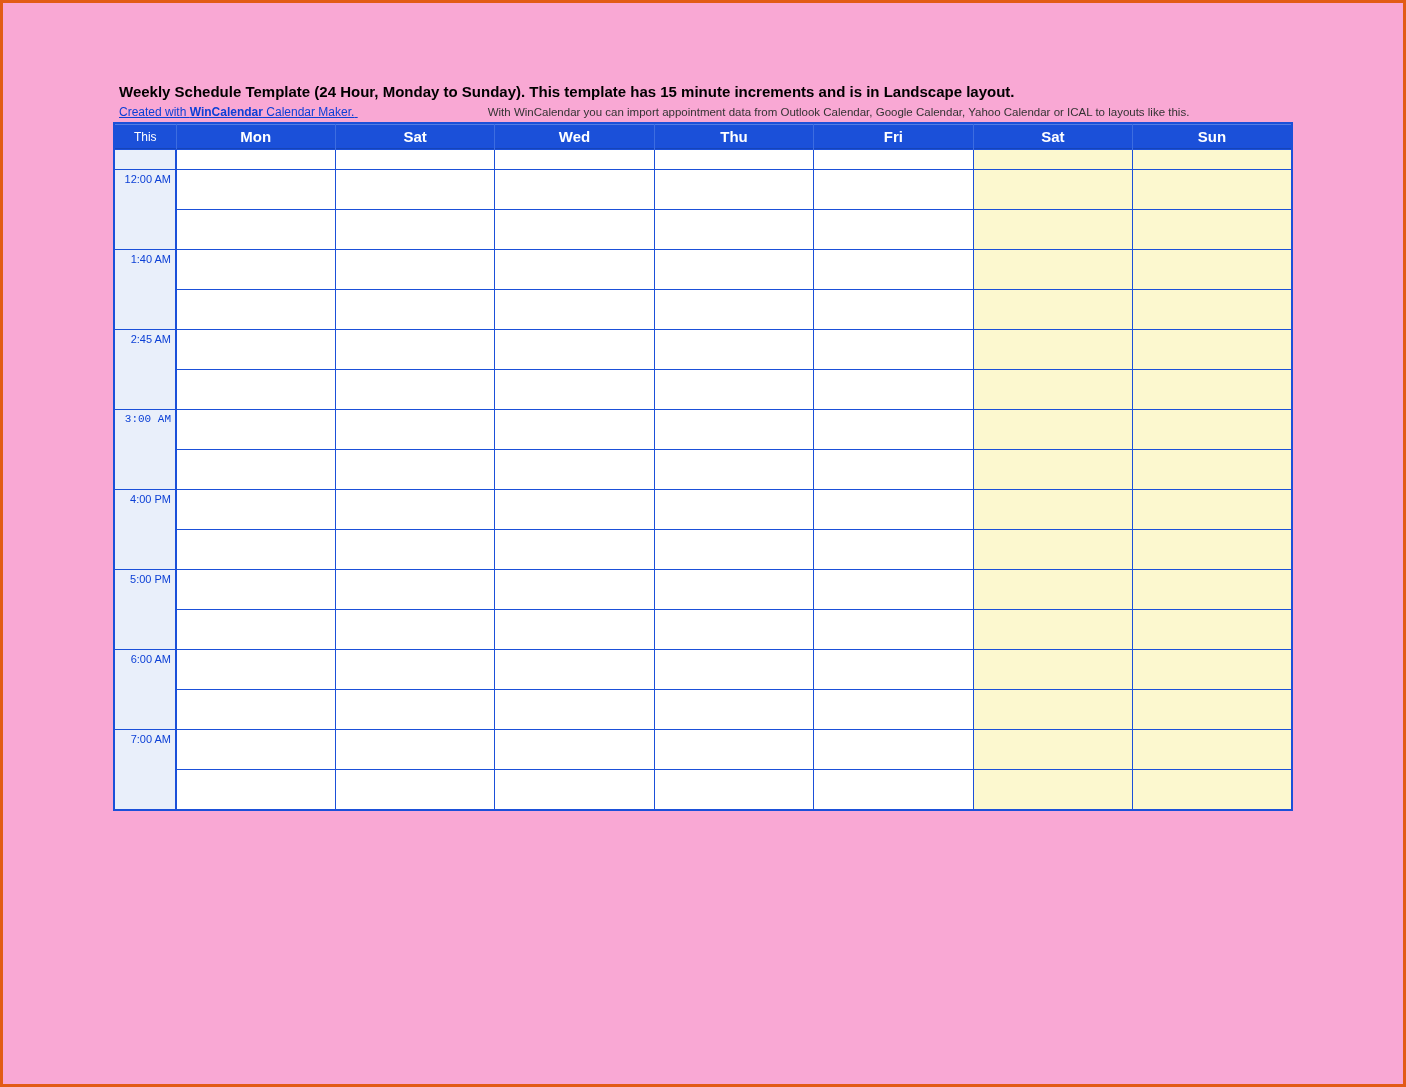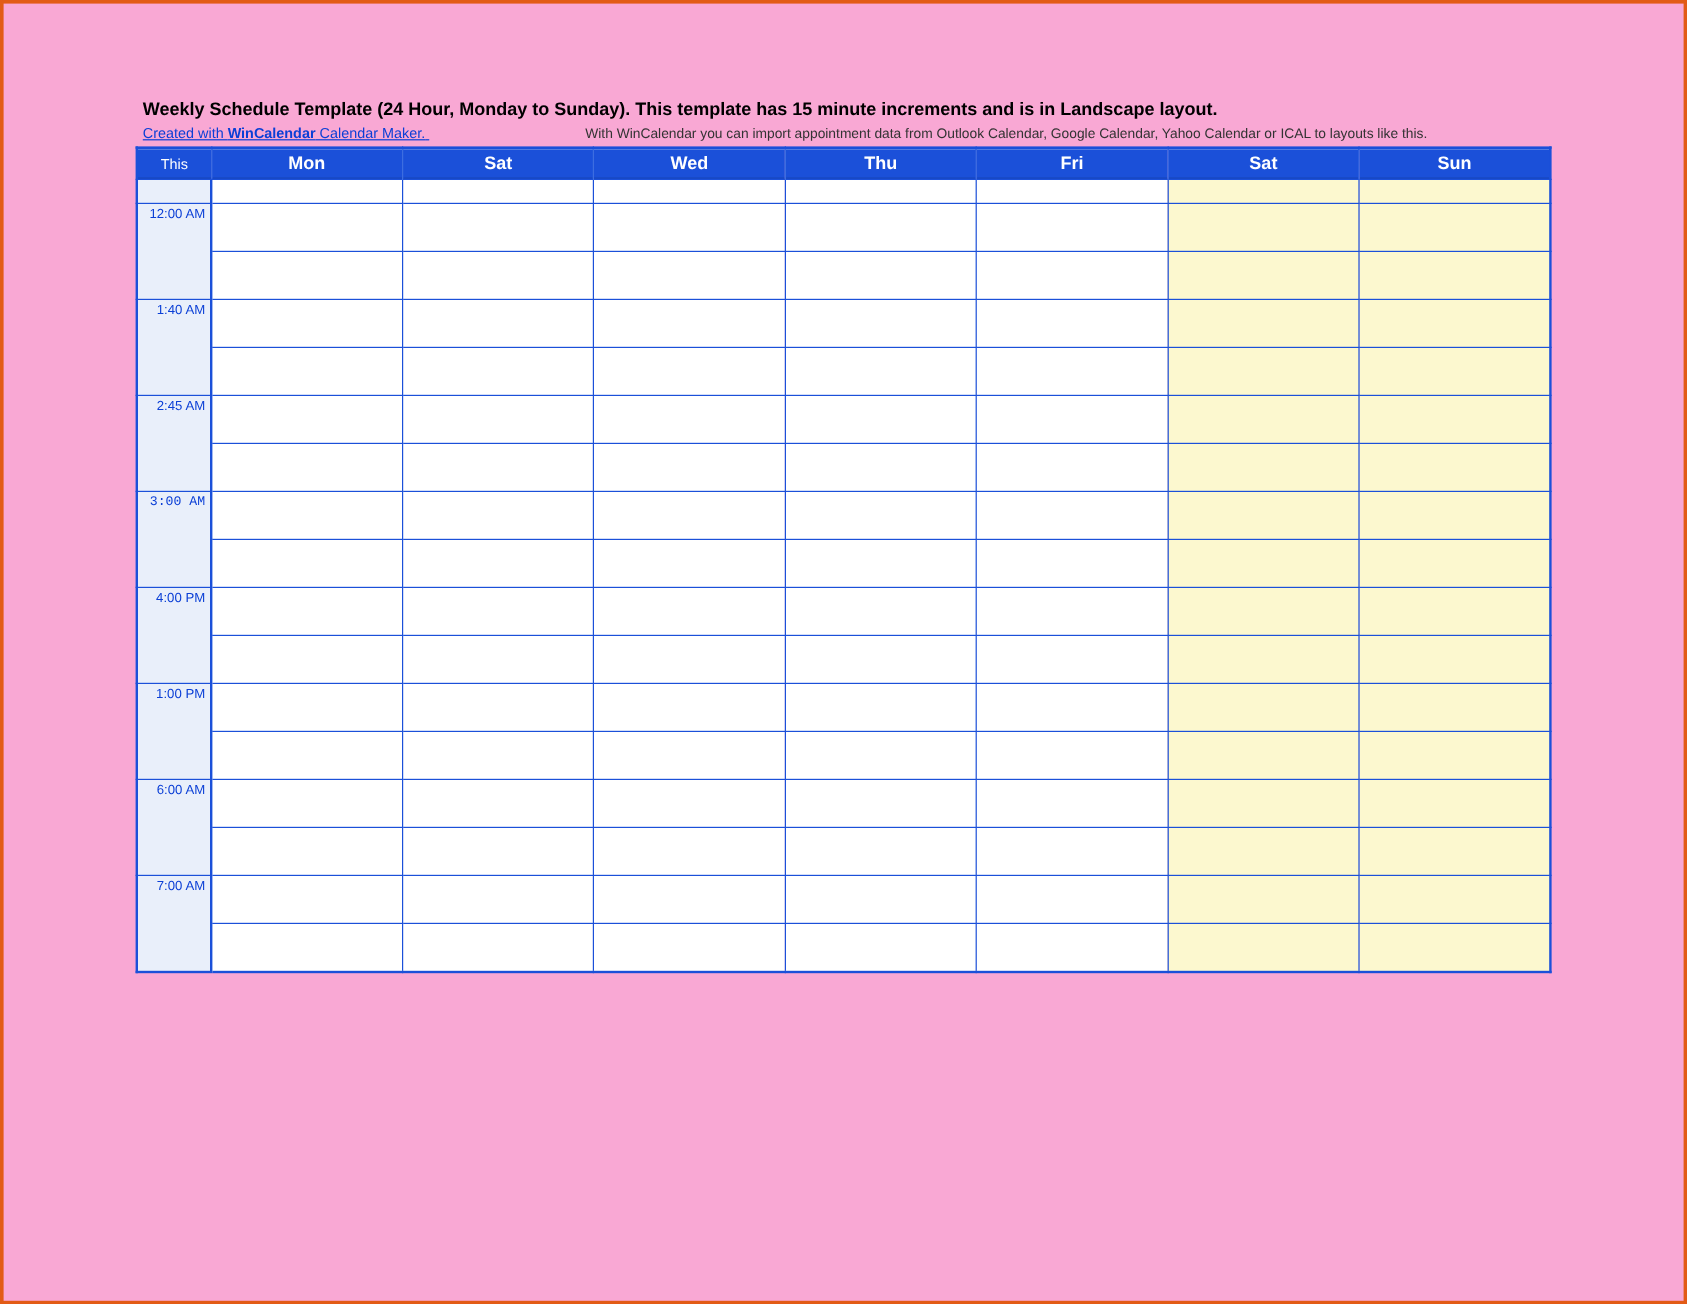--- a/index.html
+++ b/index.html
@@ -222,21 +222,21 @@
         <tr>
           <td class="mid-top" style="height: 40px;"></td>
           <td class="mid-top" style="height: 40px;"></td>
           <td class="mid-top" style="height: 40px;"></td>
           <td class="mid-top" style="height: 40px;"></td>
           <td class="mid-top" style="height: 40px;"></td>
           <td class="mid-top weekend" style="height: 40px;"></td>
           <td class="mid-top weekend" style="height: 40px;"></td>
         </tr>
         <tr>
-          <td class="time-cell" rowspan="2" style="height: 80px;">1:00 PM</td>
+          <td class="time-cell" rowspan="2" style="height: 80px;">5:00 PM</td>
           <td style="height: 40px;"></td>
           <td style="height: 40px;"></td>
           <td style="height: 40px;"></td>
           <td style="height: 40px;"></td>
           <td style="height: 40px;"></td>
           <td class="weekend" style="height: 40px;"></td>
           <td class="weekend" style="height: 40px;"></td>
         </tr>
         <tr>
           <td class="mid-top" style="height: 40px;"></td>

